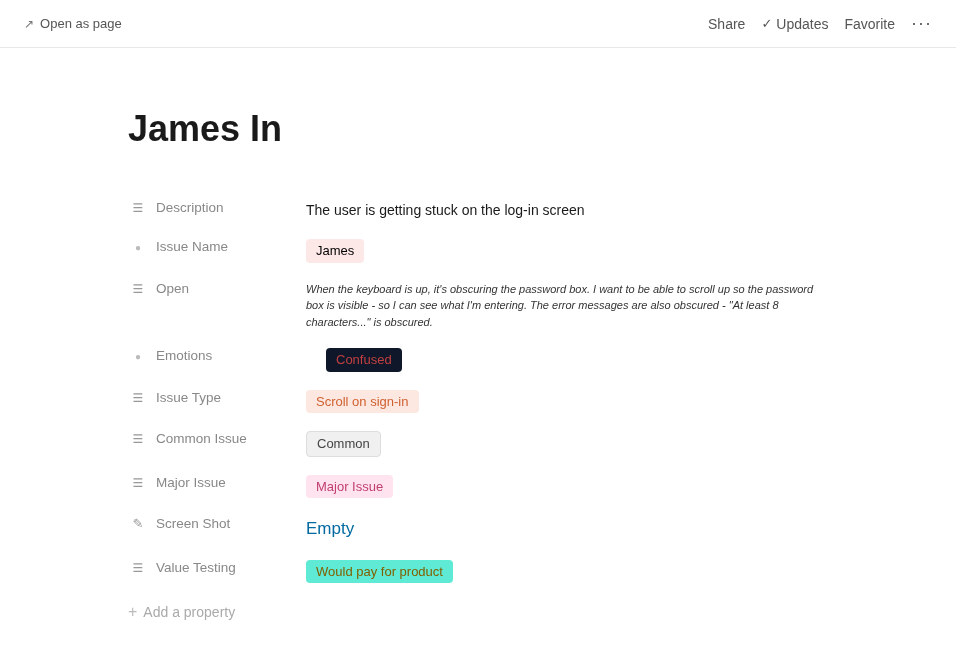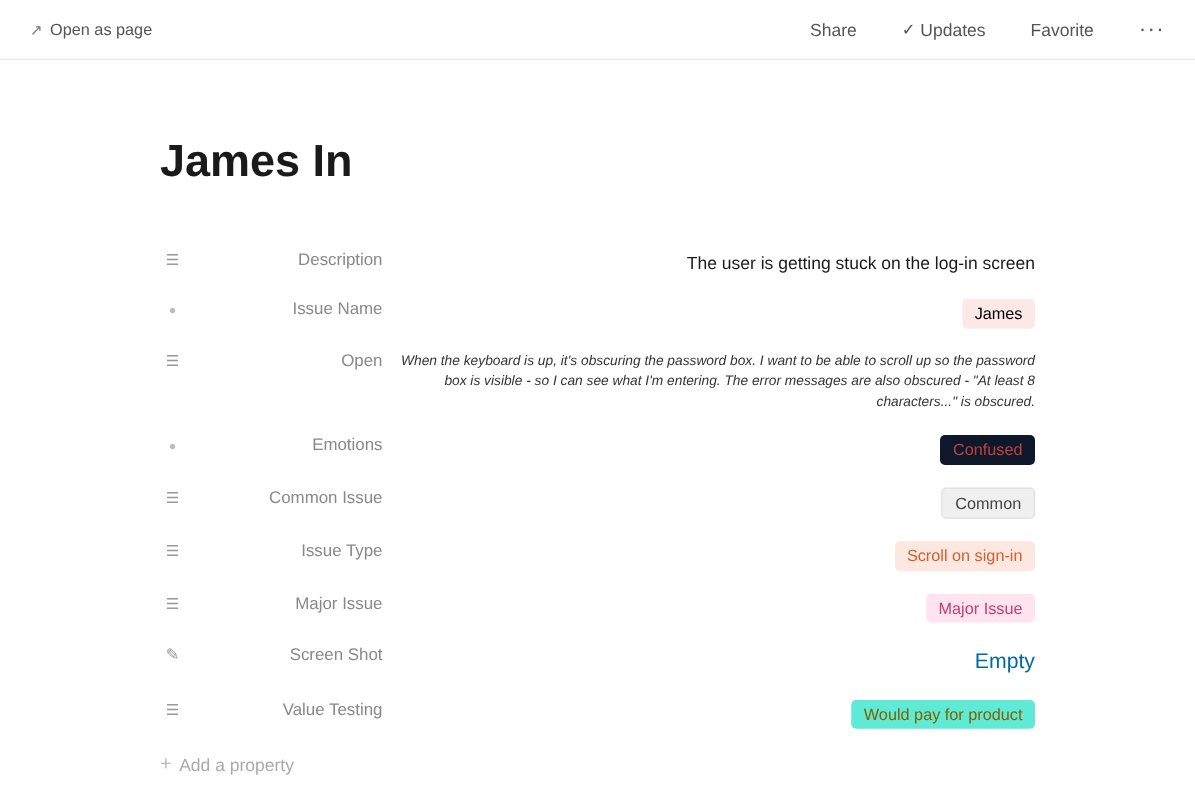--- a/index.html
+++ b/index.html
@@ -21,21 +21,21 @@
       display: flex;
       align-items: center;
       gap: 6px;
       color: #555;
       font-size: 13px;
       cursor: pointer;
     }
     .top-bar-right {
       display: flex;
       align-items: center;
-      gap: 36px;
+      gap: 16px;
       font-size: 14px;
       color: #333;
       text-align: center;
     }
     .top-bar-right .updates-item {
       display: flex;
       align-items: center;
       gap: 4px;
     }
     .checkmark {
@@ -62,21 +62,20 @@
     .properties {
       display: flex;
       flex-direction: column;
       gap: 0;
     }
     .property-row {
       display: flex;
       align-items: flex-start;
       padding: 8px 0;
       min-height: 36px;
-      text-align: right;
     }
     .property-icon {
       width: 20px;
       min-width: 20px;
       margin-right: 8px;
       color: #999;
       font-size: 13px;
       padding-top: 2px;
       display: flex;
       align-items: flex-start;
@@ -221,33 +220,33 @@
       <div class="property-label">Emotions</div>
       <div class="property-value">
         <span class="tag tag-confused">Confused</span>
       </div>
     </div>
 
     <div class="property-row">
       <div class="property-icon">
         <span class="icon-lines"></span>
       </div>
+      <div class="property-label">Issue Type</div>
+      <div class="property-value">
+        <span class="tag tag-scroll">Scroll on sign-in</span>
+      </div>
+    </div>
+
+    <div class="property-row">
+      <div class="property-icon">
+        <span class="icon-lines"></span>
+      </div>
       <div class="property-label">Common Issue</div>
       <div class="property-value">
         <span class="tag tag-common">Common</span>
-      </div>
-    </div>
-
-    <div class="property-row">
-      <div class="property-icon">
-        <span class="icon-lines"></span>
-      </div>
-      <div class="property-label">Issue Type</div>
-      <div class="property-value">
-        <span class="tag tag-scroll">Scroll on sign-in</span>
       </div>
     </div>
 
     <div class="property-row">
       <div class="property-icon">
         <span class="icon-lines"></span>
       </div>
       <div class="property-label">Major Issue</div>
       <div class="property-value">
         <span class="tag tag-major">Major Issue</span>

